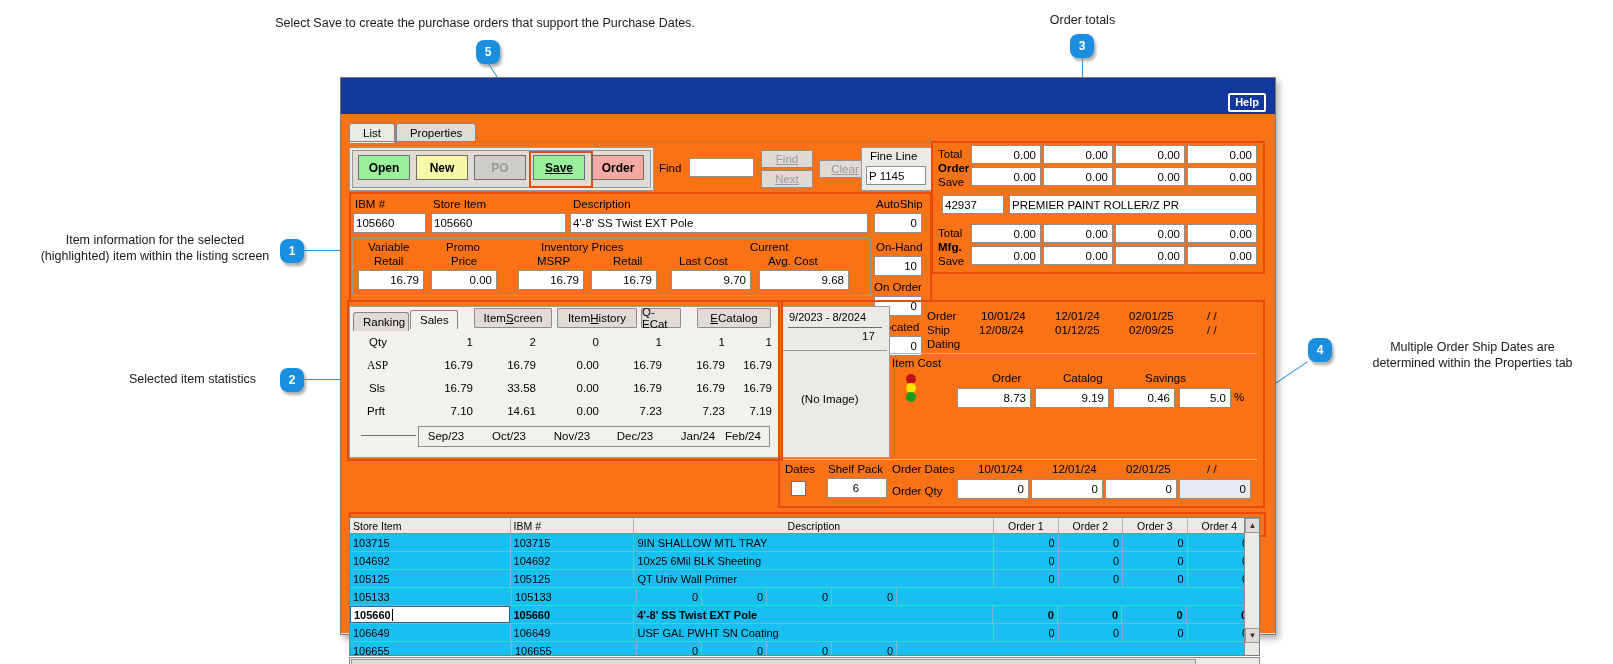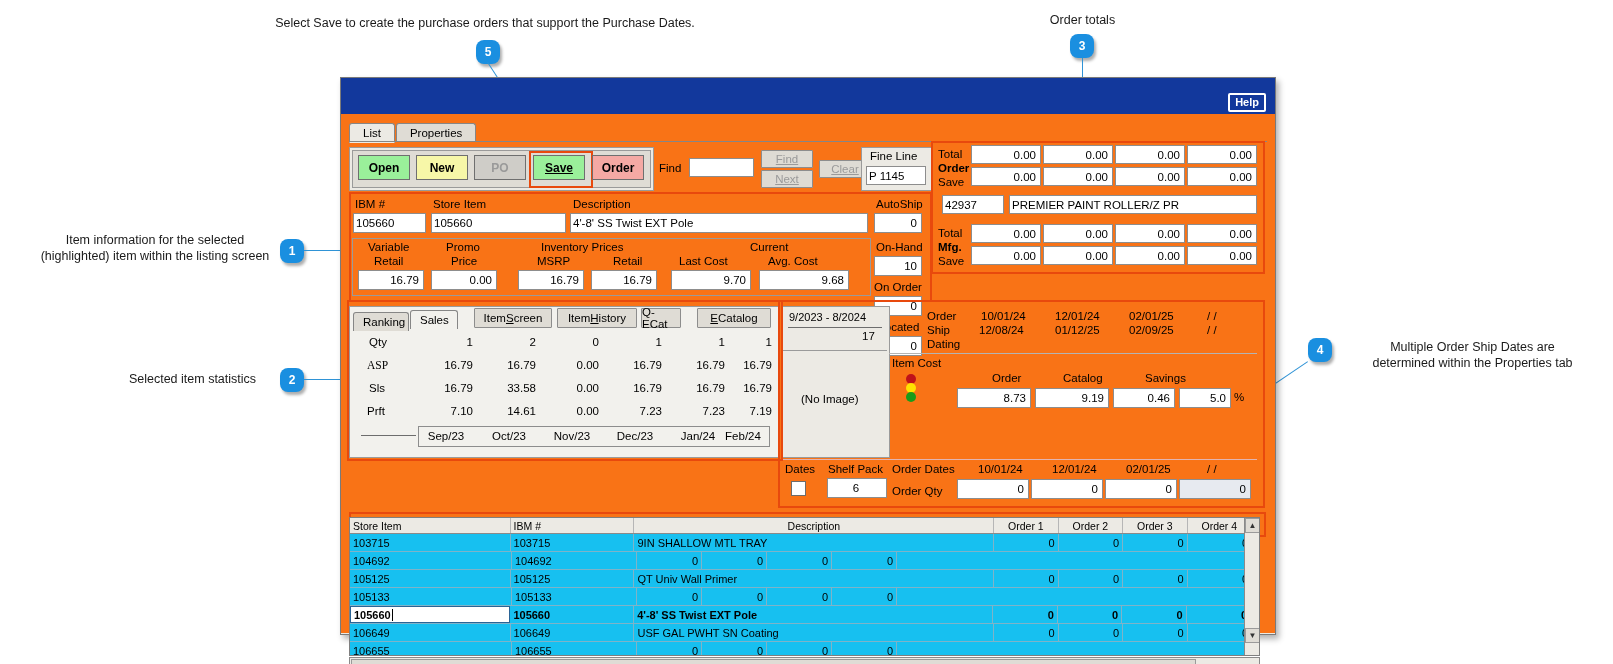--- a/index.html
+++ b/index.html
@@ -386,20 +386,21 @@
             <div class="c2">9IN SHALLOW MTL TRAY</div>
             <div class="c3 num">0</div>
             <div class="c4 num">0</div>
             <div class="c5 num">0</div>
             <div class="c6 num">0</div>
             <div class="cpad"></div>
           </div>
           <div class="grow">
             <div class="c0">104692</div>
             <div class="c1">104692</div>
+            <div class="c2">10x25 6Mil BLK Sheeting</div>
             <div class="c3 num">0</div>
             <div class="c4 num">0</div>
             <div class="c5 num">0</div>
             <div class="c6 num">0</div>
             <div class="cpad"></div>
           </div>
           <div class="grow">
             <div class="c0">105125</div>
             <div class="c1">105125</div>
             <div class="c2">QT Univ Wall Primer</div>

